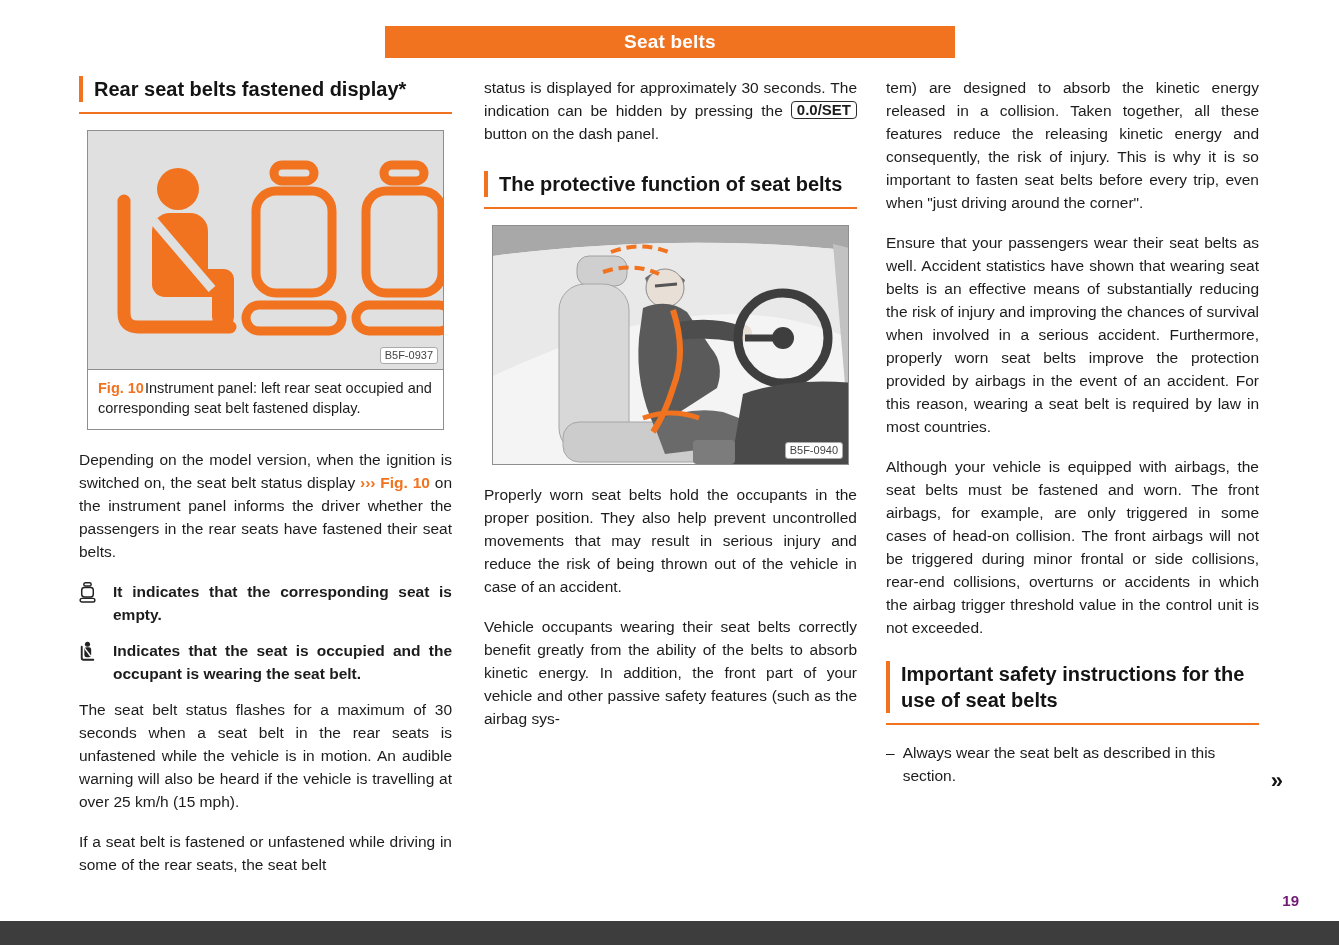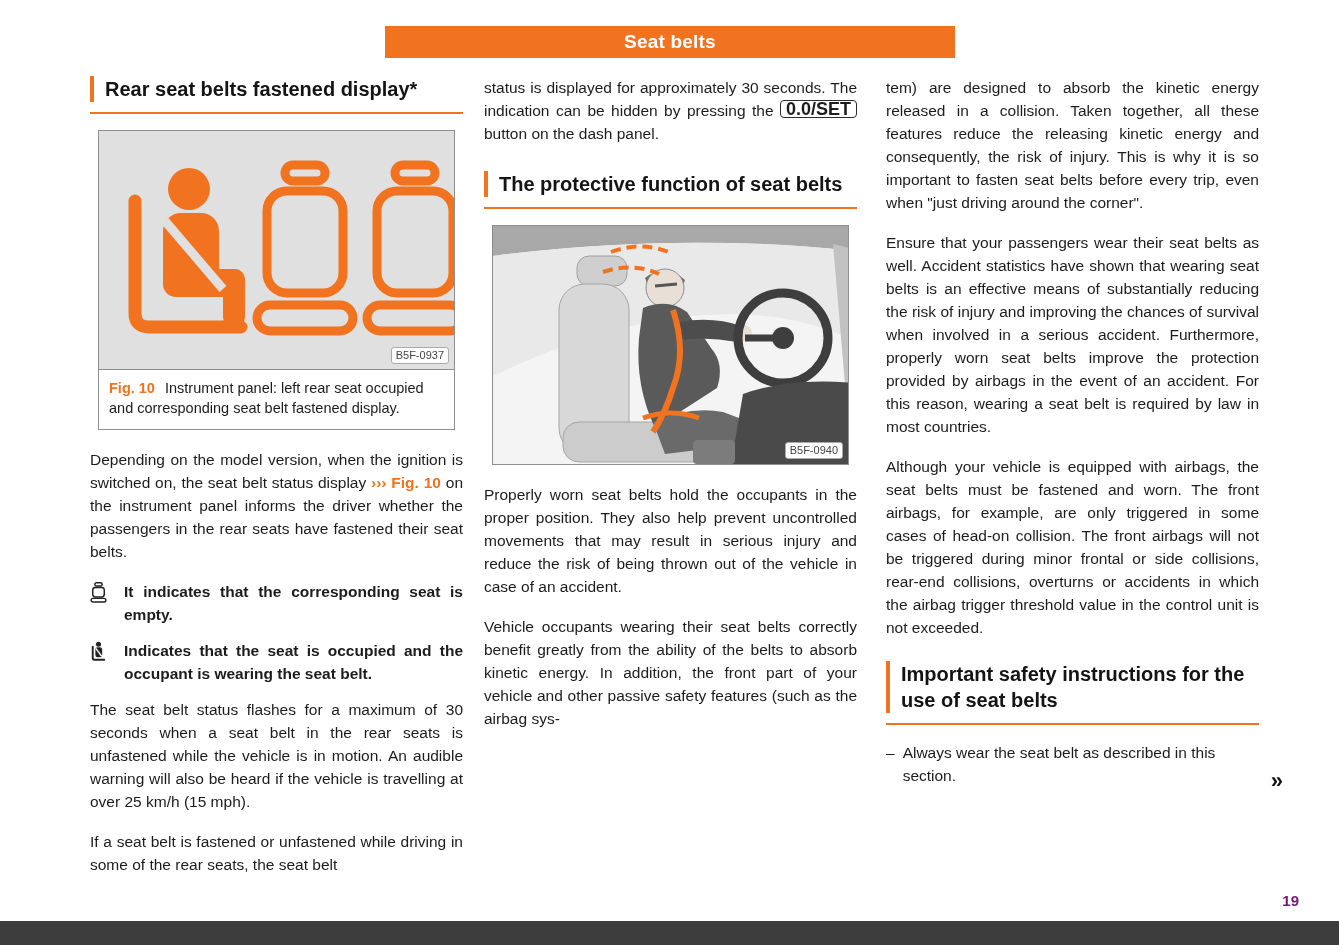--- a/index.html
+++ b/index.html
@@ -7,45 +7,45 @@
   .page {
     position:relative; width:1339px; height:945px; background:#ffffff;
     font-family:"Liberation Sans", sans-serif; color:#1c1c1c; overflow:hidden;
   }
   .header-bar {
     position:absolute; left:385px; top:26px; width:570px; height:32px;
     background:#F1731F; color:#ffffff; display:flex; align-items:center; justify-content:center;
     font-size:19px; font-weight:700; letter-spacing:.2px;
   }
   .col { position:absolute; top:76px; width:373px; font-size:15.5px; line-height:23px; text-align:justify; }
-  .col1 { left:90px; }
+  .col1 { left:79px; }
   .col2 { left:484px; }
   .col3 { left:886px; }
 
   .heading-block { border-bottom:2px solid #F1731F; padding-bottom:10px; margin-bottom:16px; }
   .section-heading {
     border-left:4px solid #F1731F; padding-left:11px;
     font-size:20px; line-height:26px; font-weight:700; color:#141414; text-align:left;
   }
 
   .figure-box { border:1px solid #8e8e8e; margin:2px 8px 18px; background:#fff; }
   .figure-image { height:238px; background:#e0e0e0; position:relative; overflow:hidden; }
   .figure-image.light { background:#f97316; }
   .figure-code {
     position:absolute; right:5px; bottom:5px; background:#ffffff; border:1px solid #aaaaaa;
     border-radius:3px; font-size:11px; line-height:15px; padding:0 4px; color:#444444;
   }
   .figure-caption { border-top:1px solid #8e8e8e; padding:8px 10px 11px; font-size:14.5px; line-height:20px; text-align:left; }
-  .caption-label { color:#F1731F; font-weight:700; padding-right:10px; }
+  .caption-label { color:#F1731F; font-weight:700; padding-right:1px; }
 
   p.body-par { margin:0 0 17px; }
   .ref { color:#F1731F; font-weight:700; white-space:nowrap; }
   .btn-chip {
     display:inline-block; border:1.5px solid #2b2b2b; border-radius:4px; padding:0 5px;
-    font-size:18px; line-height:16px; font-weight:700; vertical-align:1px; white-space:nowrap;
+    font-size:15px; line-height:16px; font-weight:700; vertical-align:1px; white-space:nowrap;
   }
 
   .belt-list { margin:3px 0 8px;font-weight:bold; }
   .belt-item { display:flex; gap:14px; margin-bottom:13px; }
   .belt-item .li-icon { flex:0 0 20px; padding-top:2px; }
   .belt-item .li-text { flex:1; }
 
   .hb-mt { margin-top:26px; }
   .hb-mt2 { margin-top:22px; }
 

